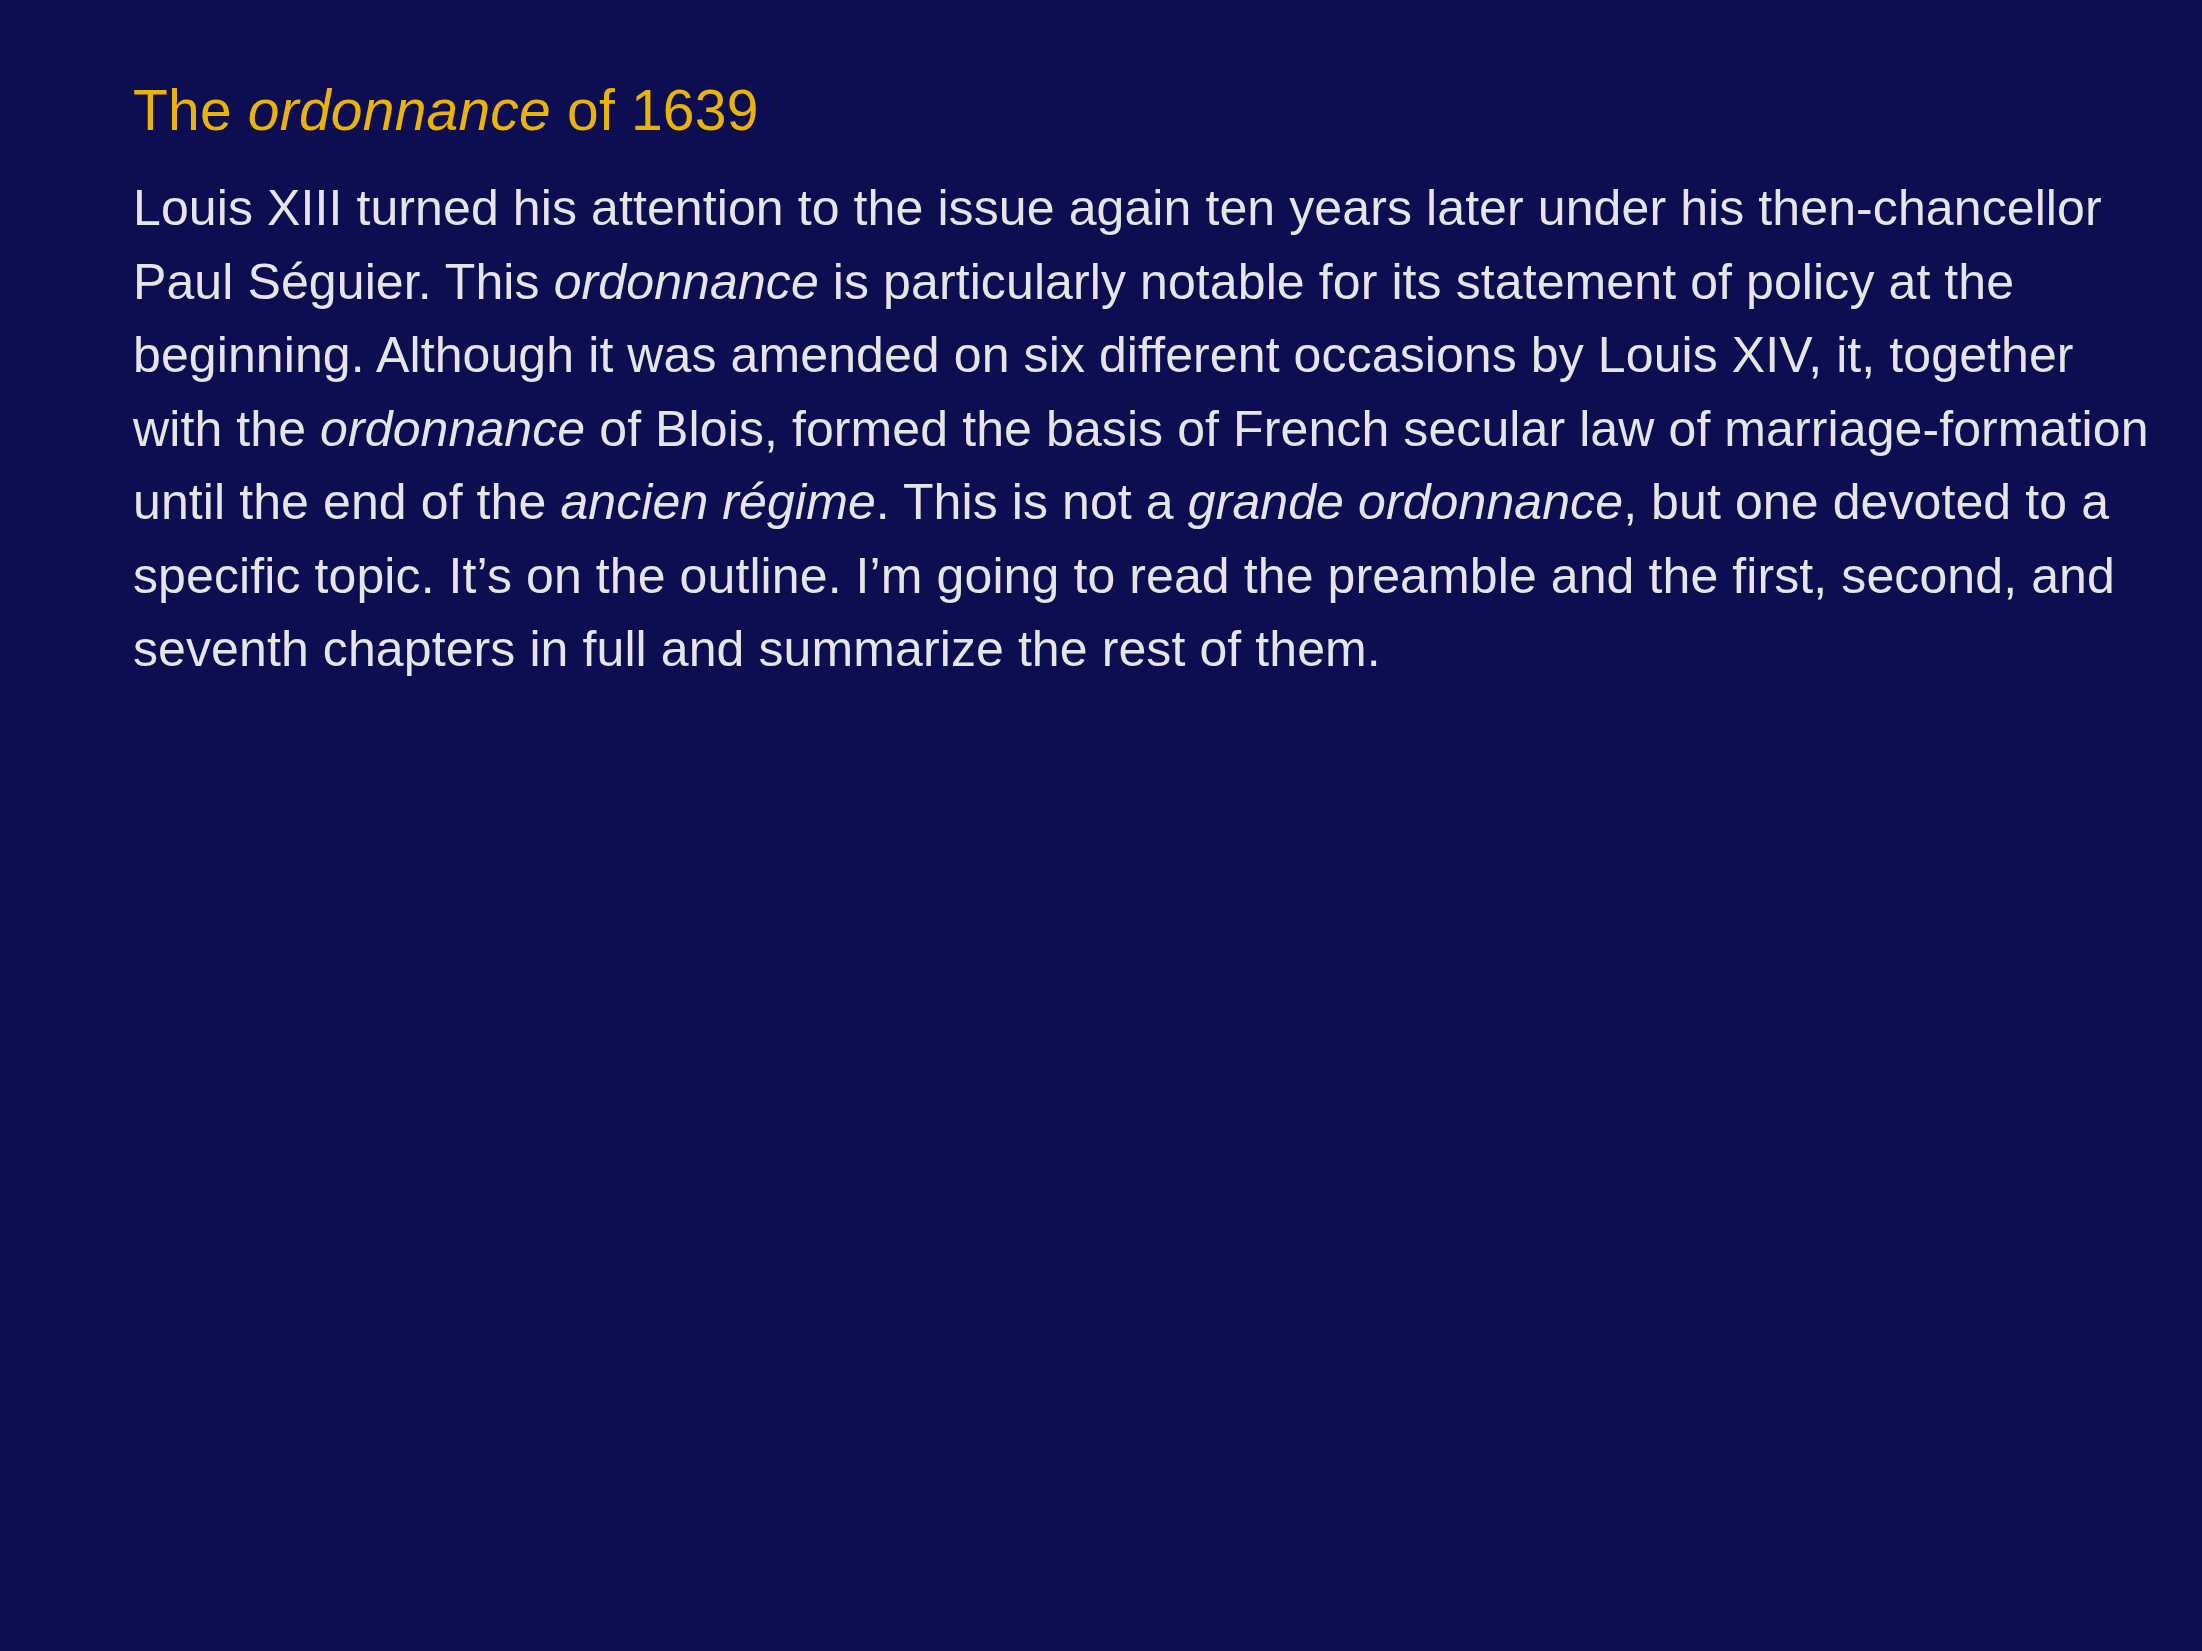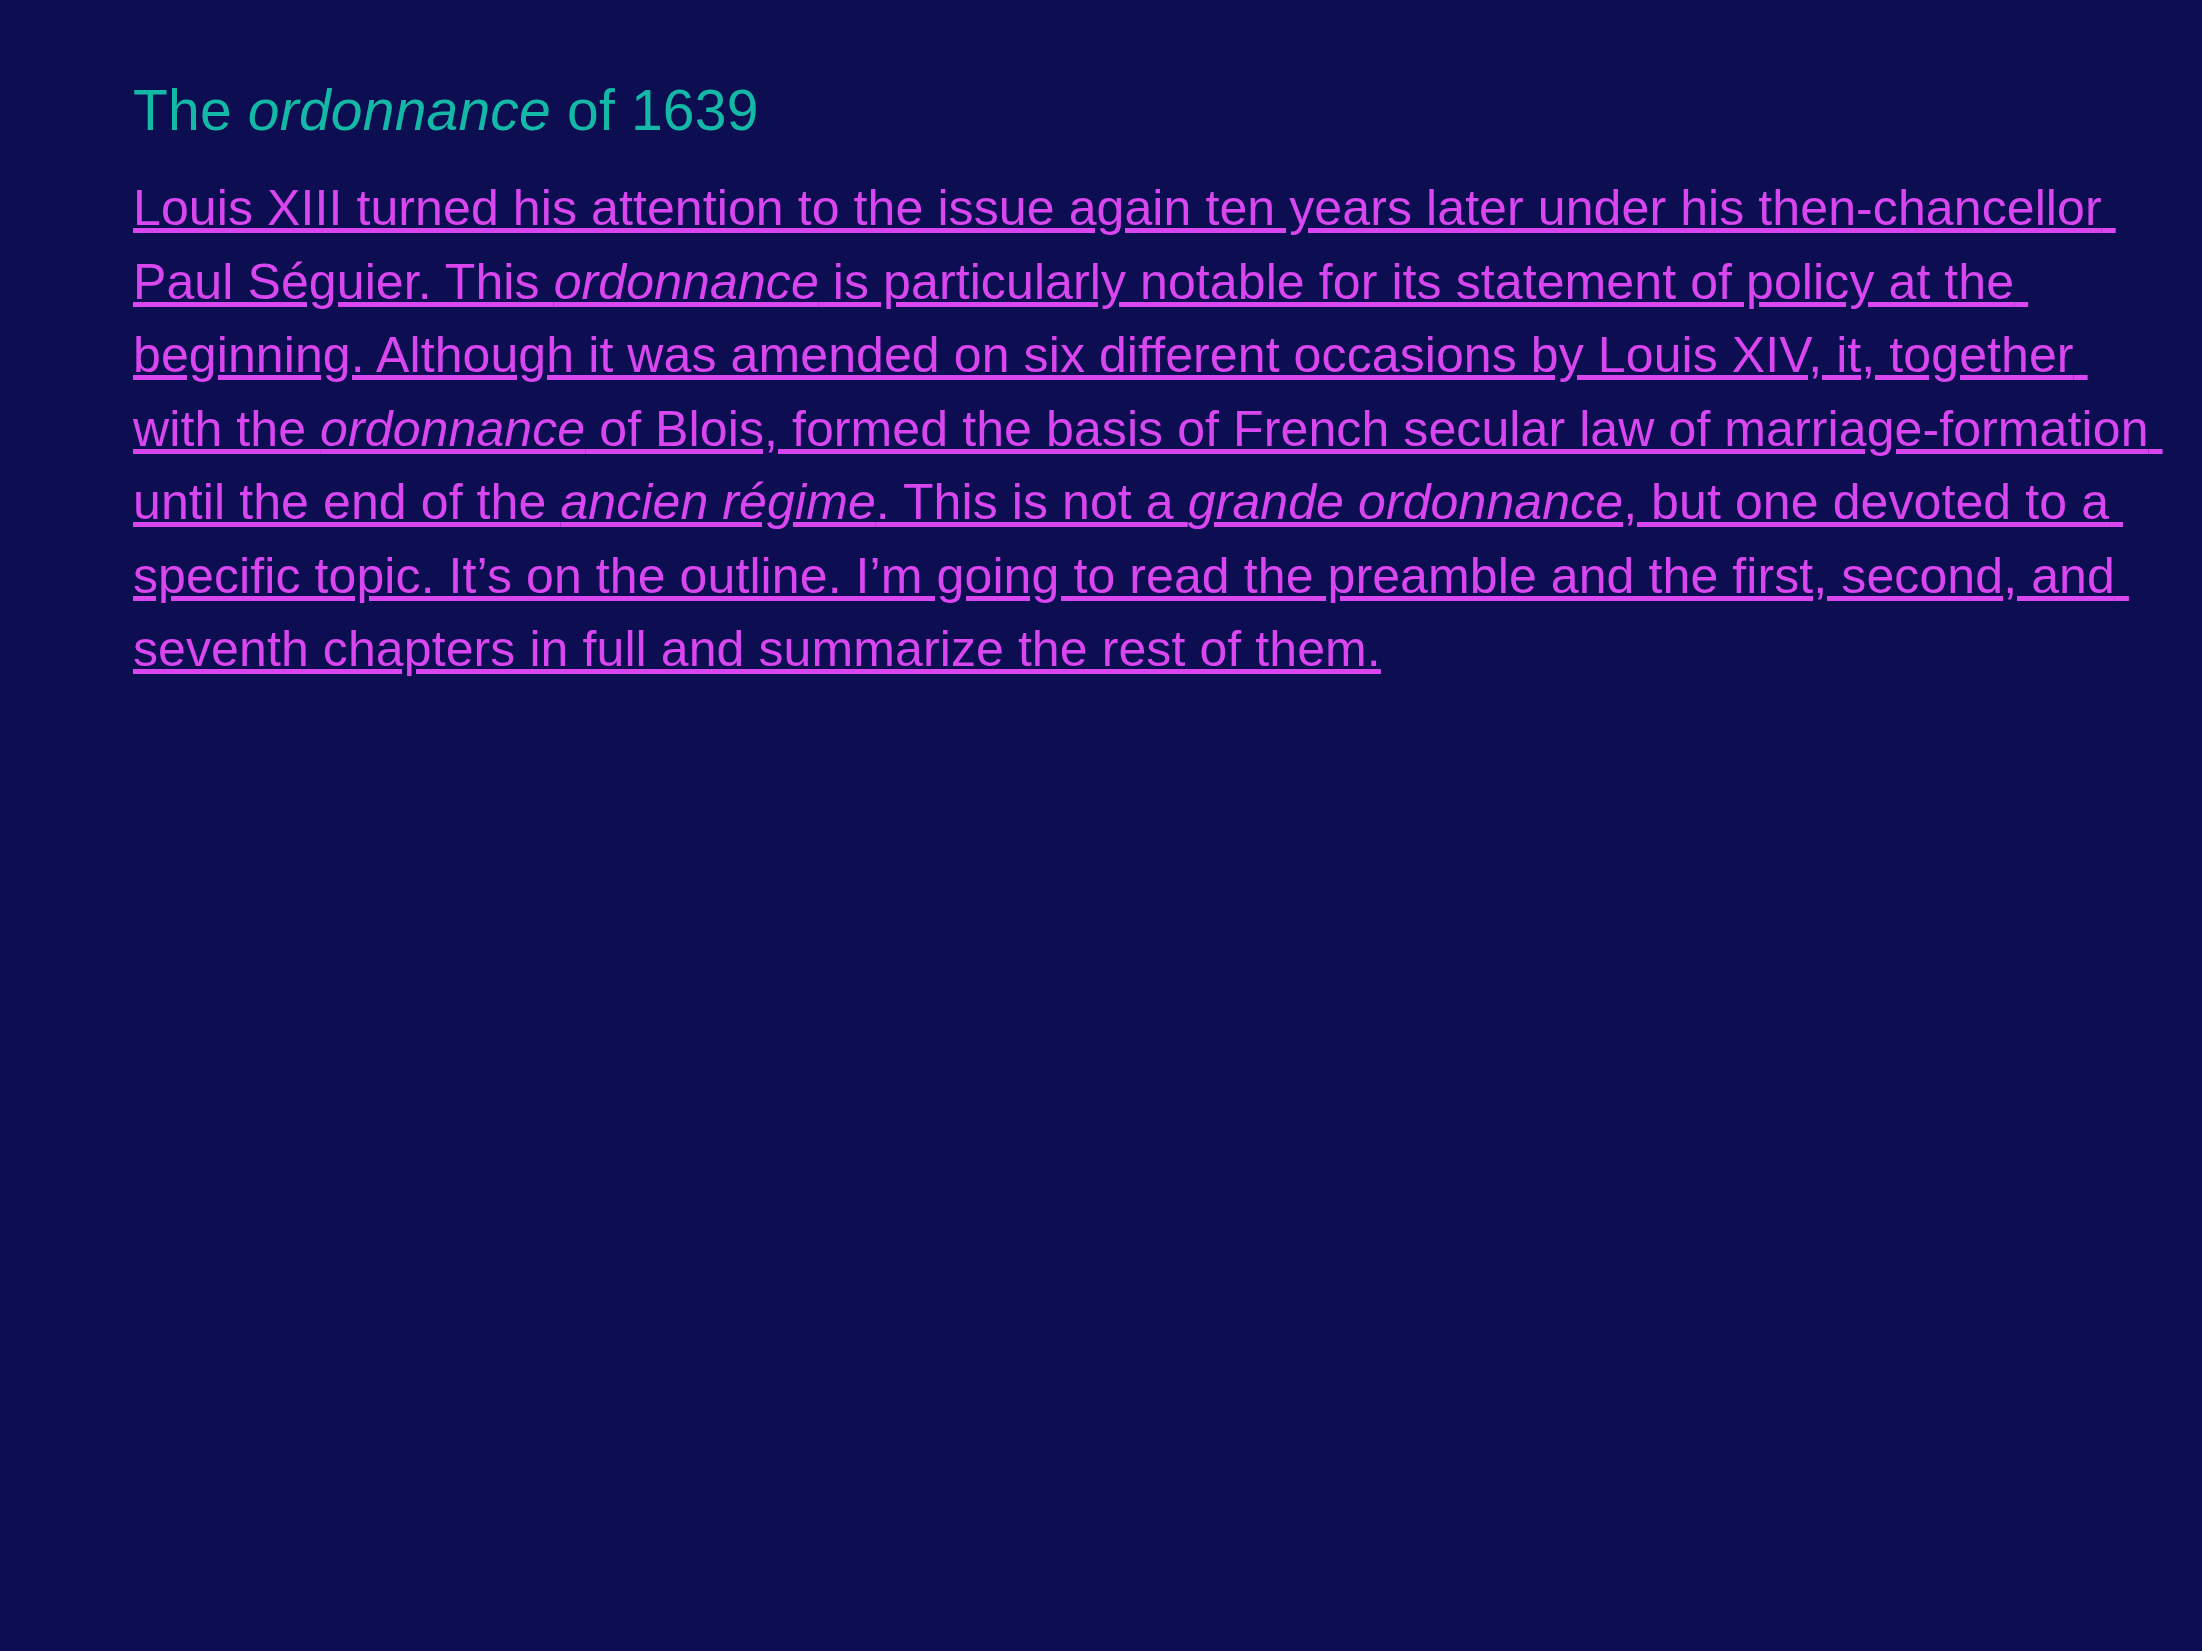--- a/index.html
+++ b/index.html
@@ -18,37 +18,36 @@
     color: #ffffff;
   }
   .slide-title {
     position: absolute;
     left: 133px;
     top: 41px;
     width: 1979px;
     font-size: 57px;
     line-height: 1.1;
     font-weight: 400;
-    color: #14b8a6;
+    color: #eab308;
     letter-spacing: 0.2px;
   }
   .slide-title em {
     font-style: italic;
   }
   .slide-body {
     position: absolute;
     left: 133px;
     top: 172px;
     width: 2022px;
     font-size: 50px;
     line-height: 1.47;
     font-weight: 400;
-    color: #d946ef;
+    color: #e5e5e5;
     letter-spacing: 0.1px;
-    text-decoration: underline;
   }
   .slide-body em {
     font-style: italic;
   }
   .title-seg, .body-seg {
     white-space: pre-wrap;
   }
 </style>
 </head>
 <body>

